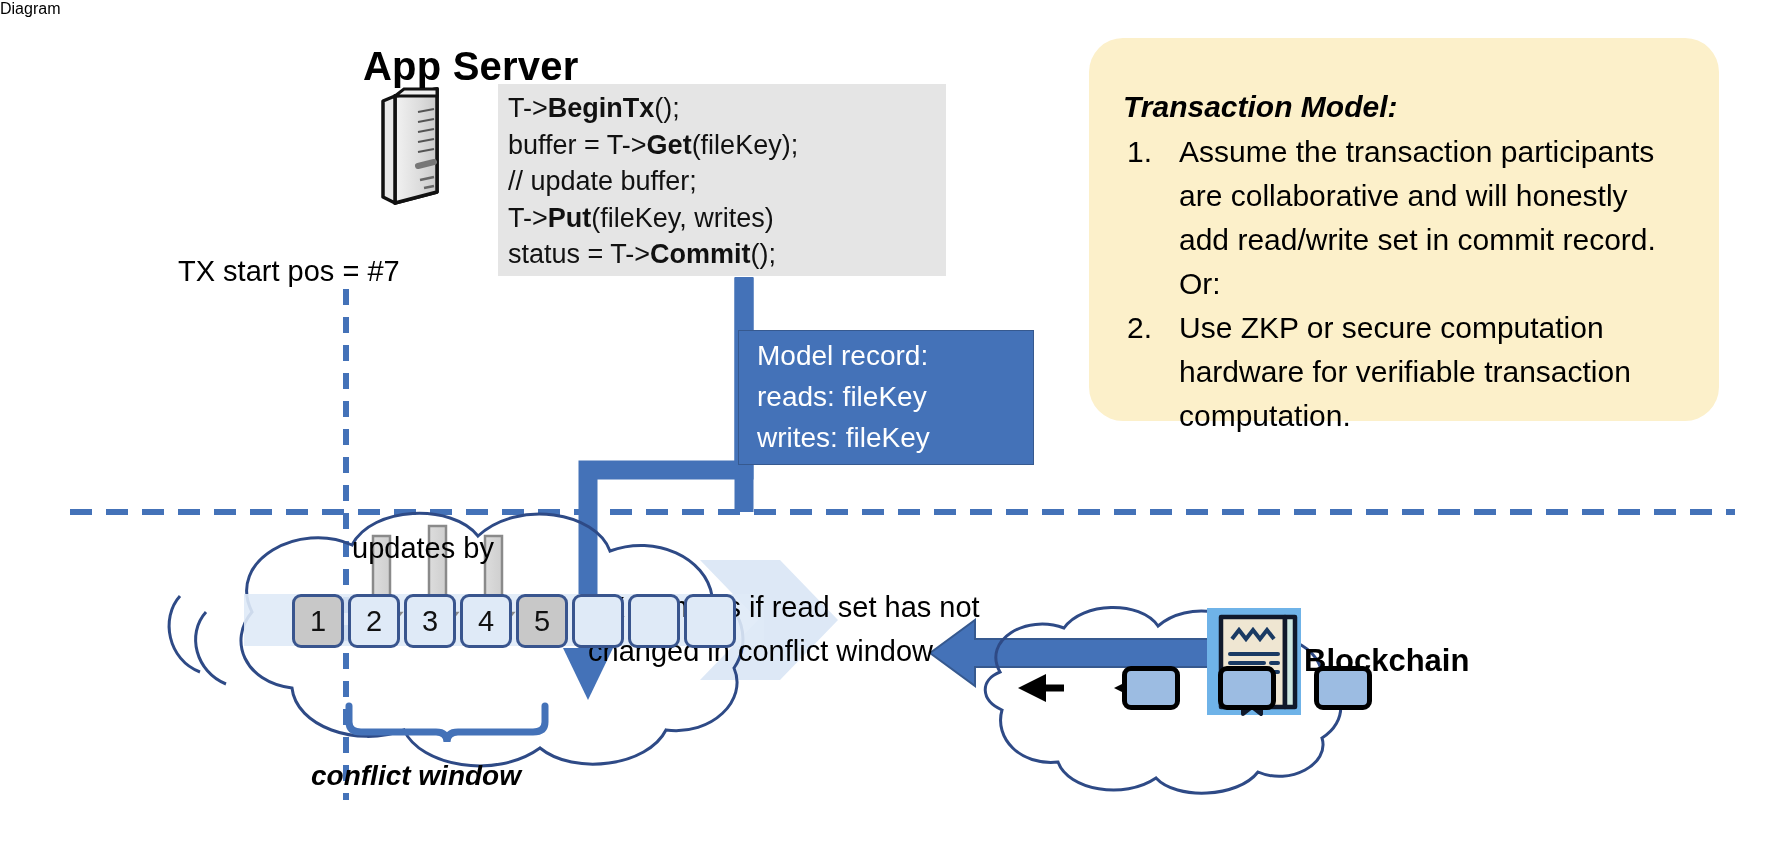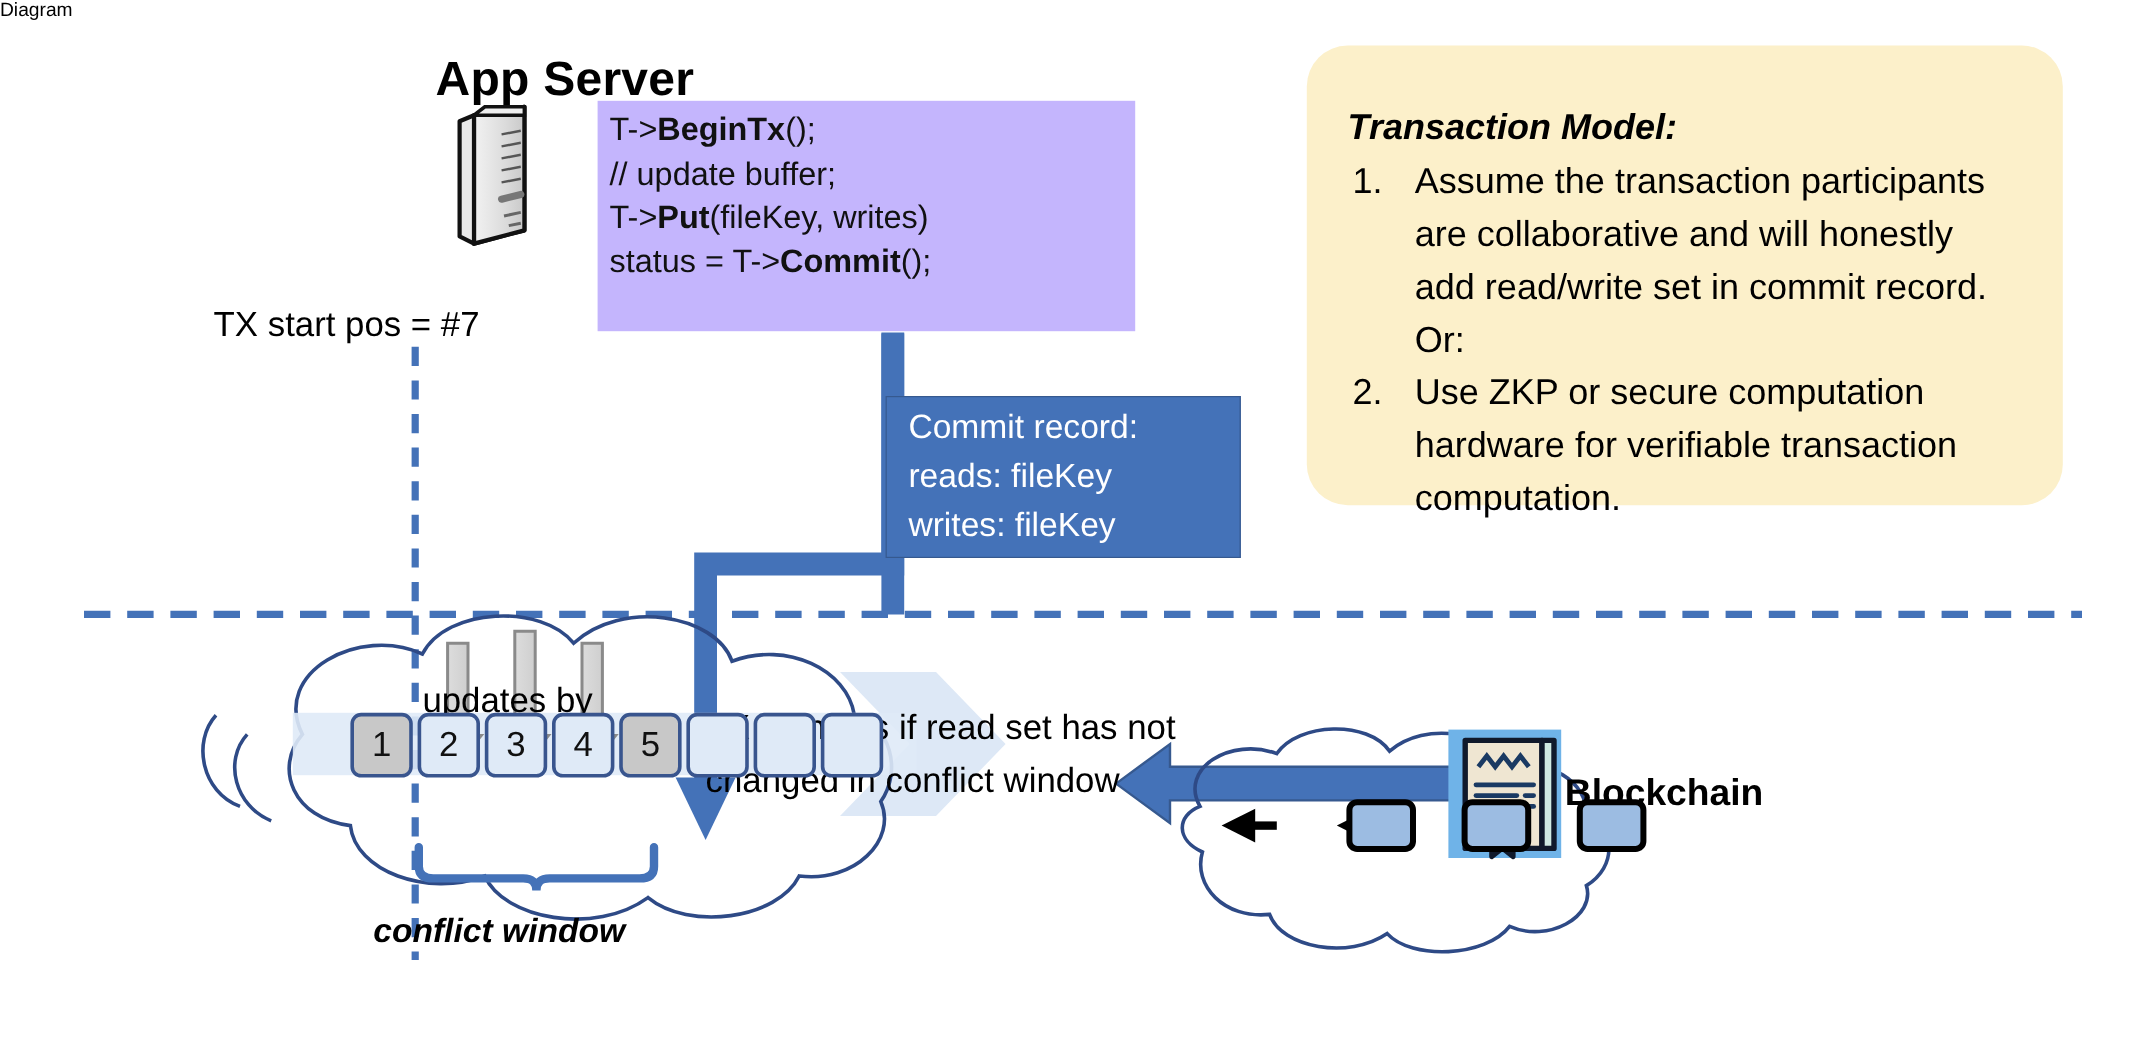--- a/index.html
+++ b/index.html
@@ -6,21 +6,21 @@
   body{width:1780px;height:868px;position:relative;overflow:hidden;
        font-family:"Liberation Sans","DejaVu Sans",sans-serif;color:#000;}
   .abs{position:absolute;}
   #stage{position:absolute;left:0;top:0;width:1780px;height:868px;}
   svg.layer{position:absolute;left:0;top:0;width:1780px;height:868px;overflow:visible;pointer-events:none;}
 
   
   #app-server-title{left:363px;top:44px;font-size:40px;font-weight:bold;letter-spacing:0.2px;}
 
   
-  #code-block{left:498px;top:84px;width:448px;height:192px;background:#c4b5fd;
+  #code-block{left:498px;top:84px;width:448px;height:192px;background:#e5e5e5;
       padding:6px 0 0 10px;box-sizing:border-box;}
   #code-block .line{font-size:27px;line-height:36.5px;white-space:pre;color:#111;}
   #code-block .b{font-weight:bold;}
 
   
   #tx-start-label{left:178px;top:255px;font-size:29px;white-space:nowrap;}
 
   
   #commit-record{left:738px;top:330px;width:296px;height:135px;background:#4472b8;
      border:1px solid #36598f;box-sizing:border-box;padding:4px 0 0 18px;}
@@ -28,21 +28,21 @@
 
   
   #txmodel{left:1089px;top:38px;width:630px;height:383px;background:#fcf0ca;
     border-radius:34px;box-sizing:border-box;padding:48px 38px 0 34px;}
   #txmodel .hd{font-size:30px;font-style:italic;font-weight:bold;line-height:42px;margin-bottom:2px;}
   #txmodel ol{margin:0;padding:0;list-style:none;}
   #txmodel li{font-size:30px;line-height:44px;position:relative;padding-left:56px;}
   #txmodel li .num{position:absolute;left:4px;top:0;font-size:30px;}
 
   
-  #updates-label{left:352px;top:528px;font-size:29px;line-height:40px;margin-top:36px;}
+  #updates-label{left:352px;top:528px;font-size:29px;line-height:40px;}
   #commits-label{left:588px;top:585px;font-size:29px;line-height:44px;white-space:pre-line;}
   #conflict-window-label{left:311px;top:760px;font-size:28px;font-weight:bold;font-style:italic;}
   #blockchain-label{left:1304px;top:643px;font-size:31px;font-weight:bold;}
 
   
   .cell{position:absolute;width:52px;height:54px;border:3px solid #39558e;border-radius:9px;
         box-sizing:border-box;background:#dfeaf7;font-size:29px;display:flex;
         align-items:center;justify-content:center;color:#111;}
   .cell.hl{background:#c8c8c8;}
 
@@ -179,29 +179,30 @@
       <circle cx="1252" cy="688" r="15" fill="#e0404a" stroke="#10192b" stroke-width="4"></circle>
       <circle cx="1252" cy="688" r="7" fill="#cc2229" stroke="#10192b" stroke-width="4"></circle>
     </g>
 
   </svg>
 
   <div class="abs" id="app-server-title">App Server</div>
 
   <div class="abs" id="code-block">
       <div class="line"><span>T-&gt;</span><span class="b">BeginTx</span><span>();</span></div>
+      <div class="line"><span>buffer = T-&gt;</span><span class="b">Get</span><span>(fileKey);</span></div>
       <div class="line"><span>// update buffer;</span></div>
       <div class="line"><span>T-&gt;</span><span class="b">Put</span><span>(fileKey, writes)</span></div>
       <div class="line"><span>status = T-&gt;</span><span class="b">Commit</span><span>();</span></div>
     </div>
 
   <div class="abs" id="tx-start-label">TX start pos = #7</div>
 
   <div class="abs" id="commit-record">
-    <div class="line">Commit record:</div>
+    <div class="line">Model record:</div>
     <div class="line">reads: fileKey</div>
     <div class="line">writes: fileKey</div>
   </div>
 
   <div class="abs" id="txmodel">
     <div class="hd">Transaction Model:</div>
     <ol>
       <li>
         <span class="num">1.</span>
         <span>Assume the transaction participants are collaborative and will honestly add read/write set in commit record.  Or:</span>

